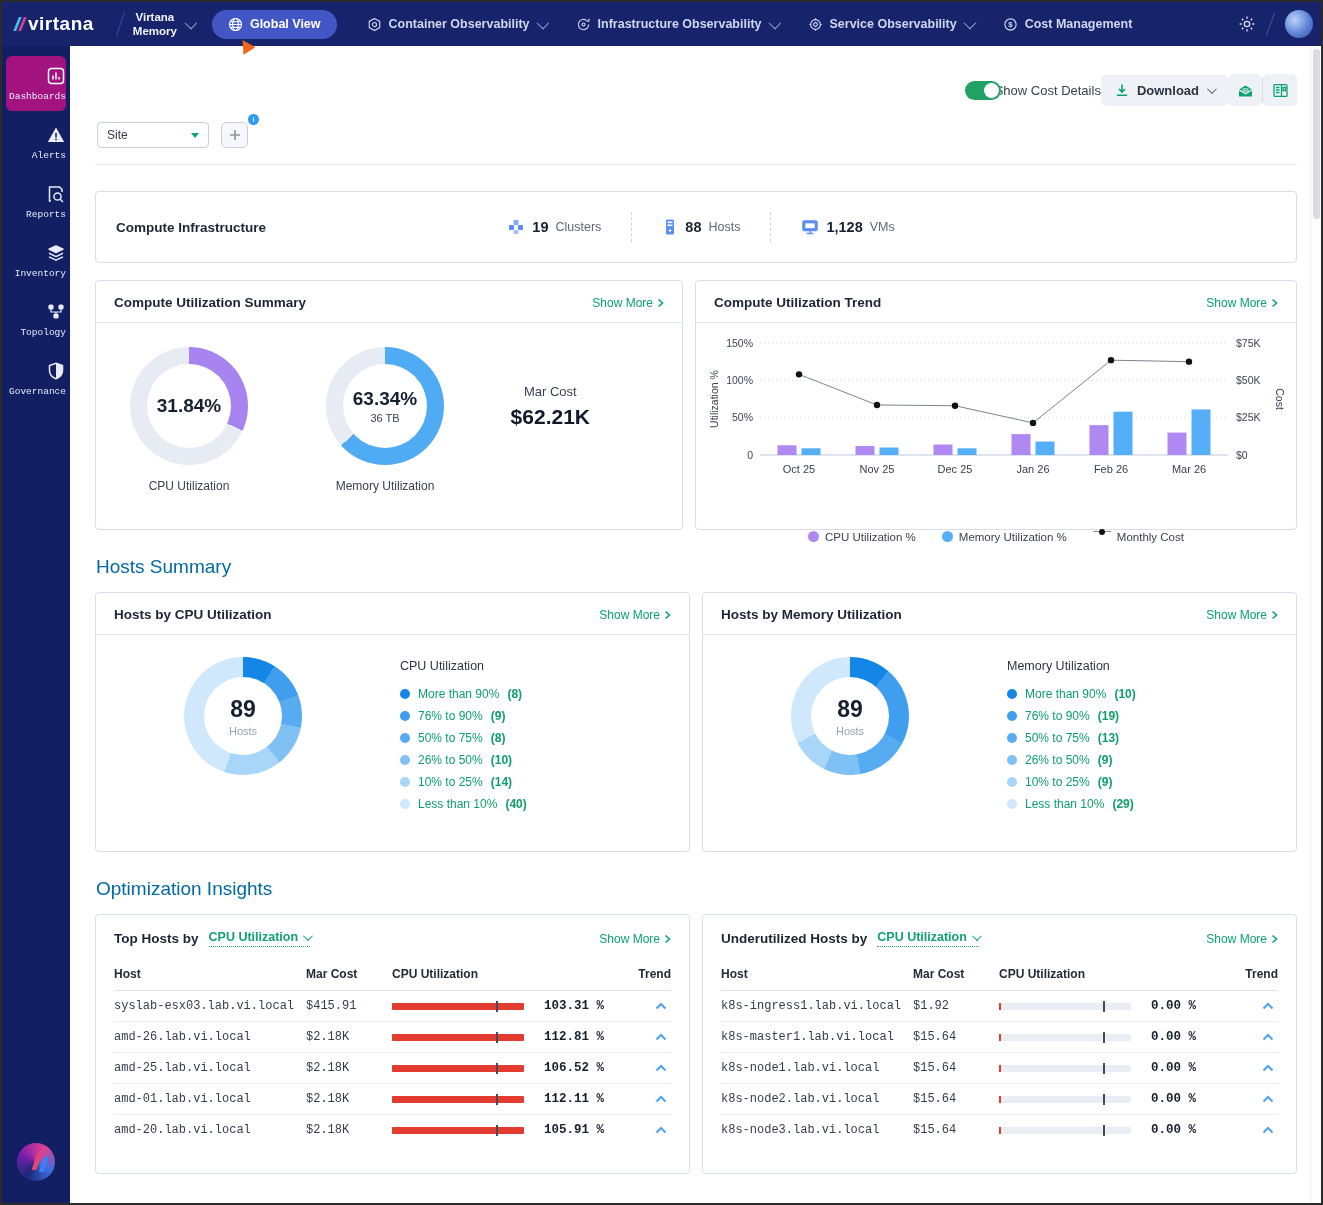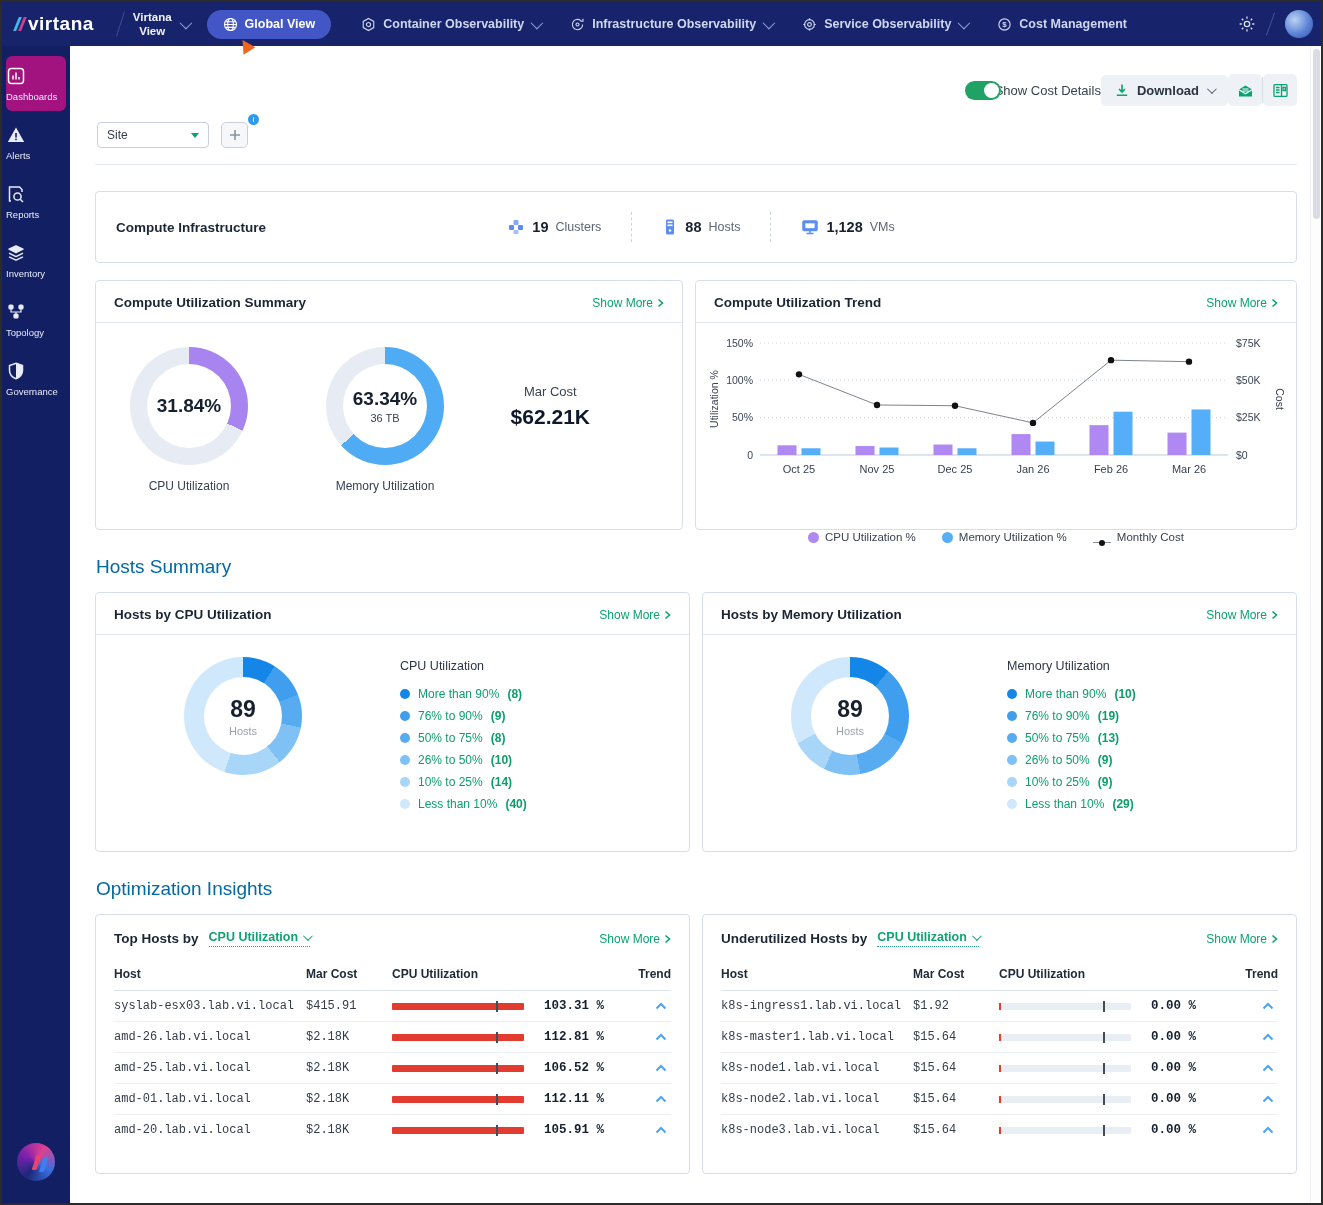--- a/index.html
+++ b/index.html
@@ -23,21 +23,21 @@
   .nav-item { display:flex; align-items:center; gap:7px; font-size:12.5px; font-weight:700; color:#cfd7f0; cursor:pointer; white-space:nowrap; }
   .nav-item.active { background:#4356c6; border-radius:16px; padding:7px 16px; color:#fff; }
   .nav-item svg { flex:0 0 auto; }
   .topbar-right { margin-left:auto; display:flex; align-items:center; gap:10px; }
   .tb-slash { width:1px; height:24px; background:#44519b; transform:rotate(20deg); margin:0 4px; }
   .avatar { width:28px; height:28px; border-radius:50%; background:radial-gradient(circle at 35% 35%, #bcd2f4, #5d83d6 55%, #2f55a8); margin-right:-6px; }
   .cursor-arrow { position:absolute; left:237px; top:37px; width:0; height:0; border-left:7px solid transparent; border-right:7px solid transparent; border-bottom:13px solid #f2661b; transform:rotate(-32deg); z-index:40; }
 
   
   .sidebar { position:absolute; top:44px; left:0; bottom:0; width:68px; background:#121f62; display:flex; flex-direction:column; align-items:stretch; padding-top:8px; z-index:20; }
-  .side-item { display:flex; flex-direction:column; align-items:flex-start; gap:5px; padding:10px 0 9px; margin:2px 4px; border-radius:6px; color:#e8ecfa; cursor:pointer; }
+  .side-item { display:flex; flex-direction:column; align-items:flex-end; gap:5px; padding:10px 0 9px; margin:2px 4px; border-radius:6px; color:#e8ecfa; cursor:pointer;font-family:Liberation Mono, monospace; }
   .side-item span { font-size:9.5px; }
   .side-item.active { background:#a21380; }
   .side-logo { margin:auto auto 22px; width:38px; height:38px; border-radius:50%; background:conic-gradient(from 210deg,#1b2a7a,#7a1fae,#e0408e,#3a6fe0,#1b2a7a); display:flex; align-items:center; justify-content:center; }
   .side-logo i { display:block; width:5px; height:15px; background:#e5446f; transform:skewX(-18deg); box-shadow:8px 2px 0 #3f7df0; border-radius:1px; }
 
   
   .main { position:absolute; top:44px; left:68px; right:12px; bottom:0; background:#fff; padding:20px 12px 0 25px; overflow:hidden; }
   .page-head { display:flex; align-items:flex-start; }
   .page-title { font-size:21px; font-weight:700; color:#1c2634; letter-spacing:.2px; }
   .sync-row { display:flex; align-items:center; gap:5px; margin:7px 0 0 2px; }
@@ -89,21 +89,21 @@
   .donut-label { font-size:12px; color:#39414f; }
   .sum-body .donut-block + .donut-block { margin-left:78px; }
   .marcost { margin-left:auto; margin-right:58px; text-align:center; transform:translateY(-14px); }
   .marcost-label { font-size:13px; color:#39424f; margin-bottom:6px; }
   .marcost-val { font-size:21px; font-weight:700; color:#10192a; }
 
   
   .trend-card { height:250px; display:flex; flex-direction:column; }
   .trend-body { flex:1; padding:8px 10px 0; }
   .trend-legend { display:flex; justify-content:center; gap:26px; padding:2px 0 12px; }
-  .tl-item { display:flex; align-items:flex-end; gap:6px; font-size:11.5px; color:#39424f; cursor:pointer;margin-top:40px; }
+  .tl-item { display:flex; align-items:flex-start; gap:6px; font-size:11.5px; color:#39424f; cursor:pointer;margin-top:40px; }
   .tl-dot { width:11px; height:11px; border-radius:50%; }
   .tl-line { position:relative; width:18px; height:1px; background:#8a8f98; }
   .tl-line::after { content:""; position:absolute; left:6px; top:-2.5px; width:6px; height:6px; border-radius:50%; background:#111; }
 
   
   .section-h { font-size:19px; font-weight:400; color:#0369a1; margin:26px 0 14px 1px; }
 
   
   .hosts-card { height:260px; display:flex; flex-direction:column; }
   .hosts-body { flex:1; display:flex; padding:22px 18px 0 88px; }
@@ -150,21 +150,21 @@
       <span class="logo-slashes">
           <i></i>
           <i></i>
         </span>
       <span class="logo-text">virtana</span>
     </div>
     <span class="tb-divider"></span>
     <div class="org">
       <div class="org-name">
         <div>Virtana</div>
-        <div>View</div>
+        <div>Memory</div>
       </div>
       <span class="chev"></span>
     </div>
     <div class="nav">
       <div class="nav-item active">
         <svg width="15" height="15" viewBox="0 0 16 16" fill="none" stroke="#fff" stroke-width="1.2">
             <circle cx="8" cy="8" r="6.4"></circle>
             <ellipse cx="8" cy="8" rx="3" ry="6.4"></ellipse>
             <path d="M1.8 8h12.4M2.6 5h10.8M2.6 11h10.8"></path>
           </svg>

